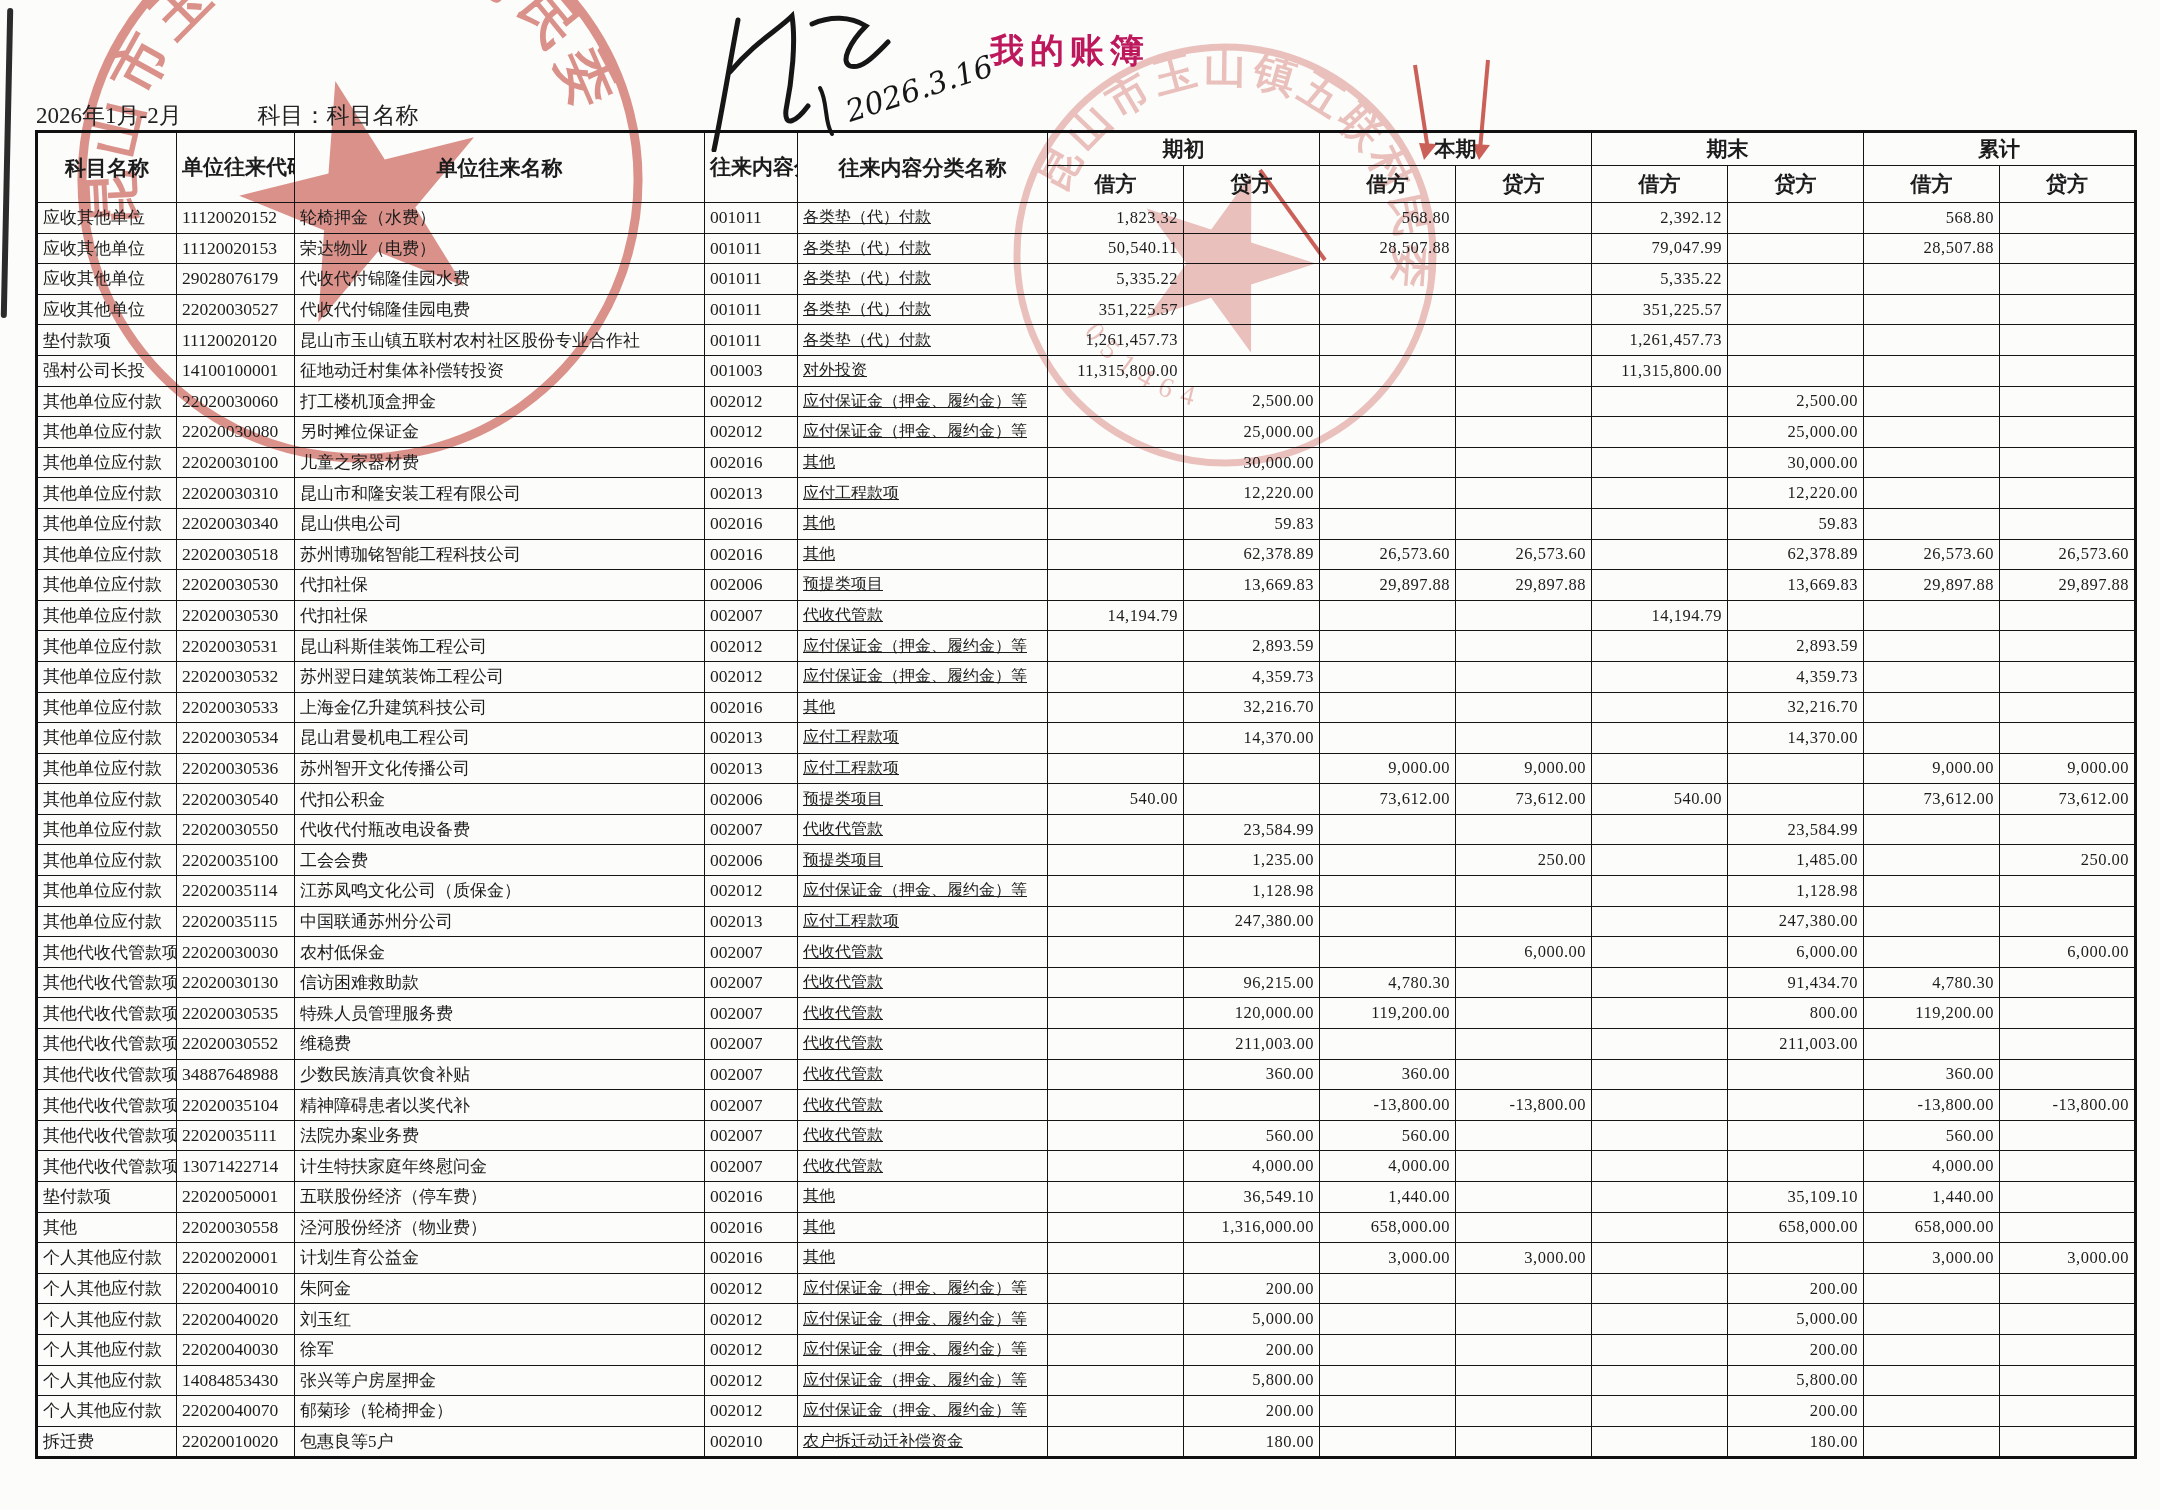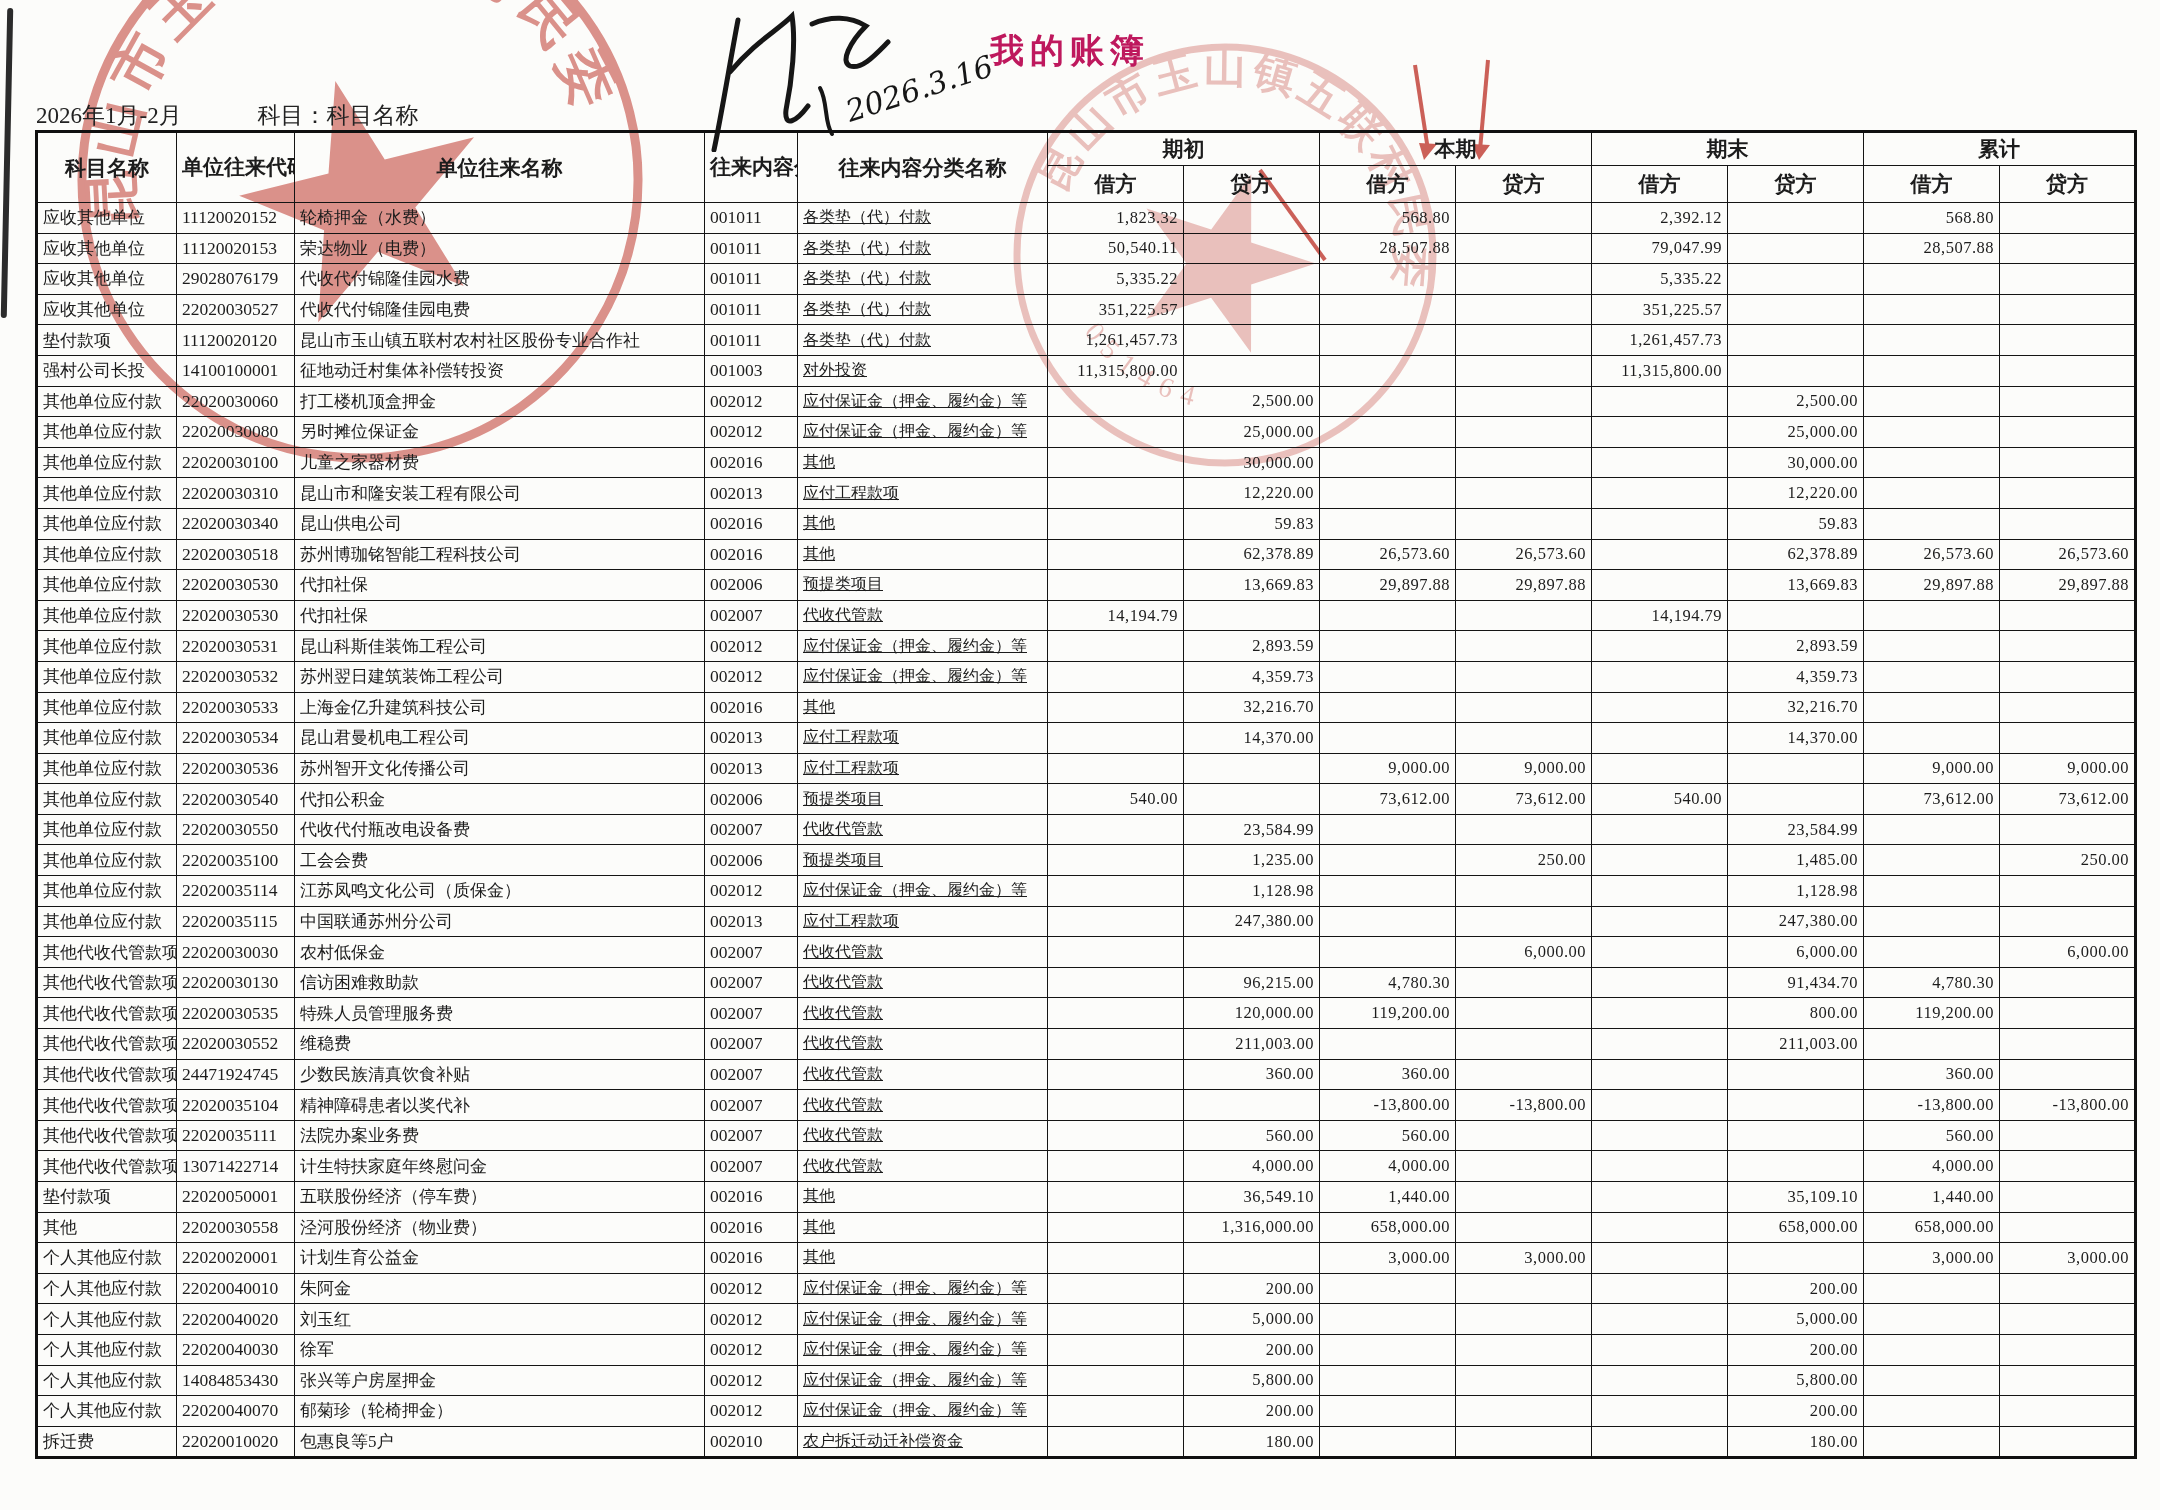--- a/index.html
+++ b/index.html
@@ -554,21 +554,21 @@
           <td class="num">211,003.00</td>
           <td class="num"></td>
           <td class="num"></td>
           <td class="num"></td>
           <td class="num">211,003.00</td>
           <td class="num"></td>
           <td class="num"></td>
         </tr>
         <tr>
           <td class="txt">其他代收代管款项</td>
-          <td class="txt code">24471924745</td>
+          <td class="txt code">34887648988</td>
           <td class="txt">少数民族清真饮食补贴</td>
           <td class="txt code">002007</td>
           <td class="txt cname">代收代管款</td>
           <td class="num"></td>
           <td class="num">360.00</td>
           <td class="num">360.00</td>
           <td class="num"></td>
           <td class="num"></td>
           <td class="num"></td>
           <td class="num">360.00</td>

